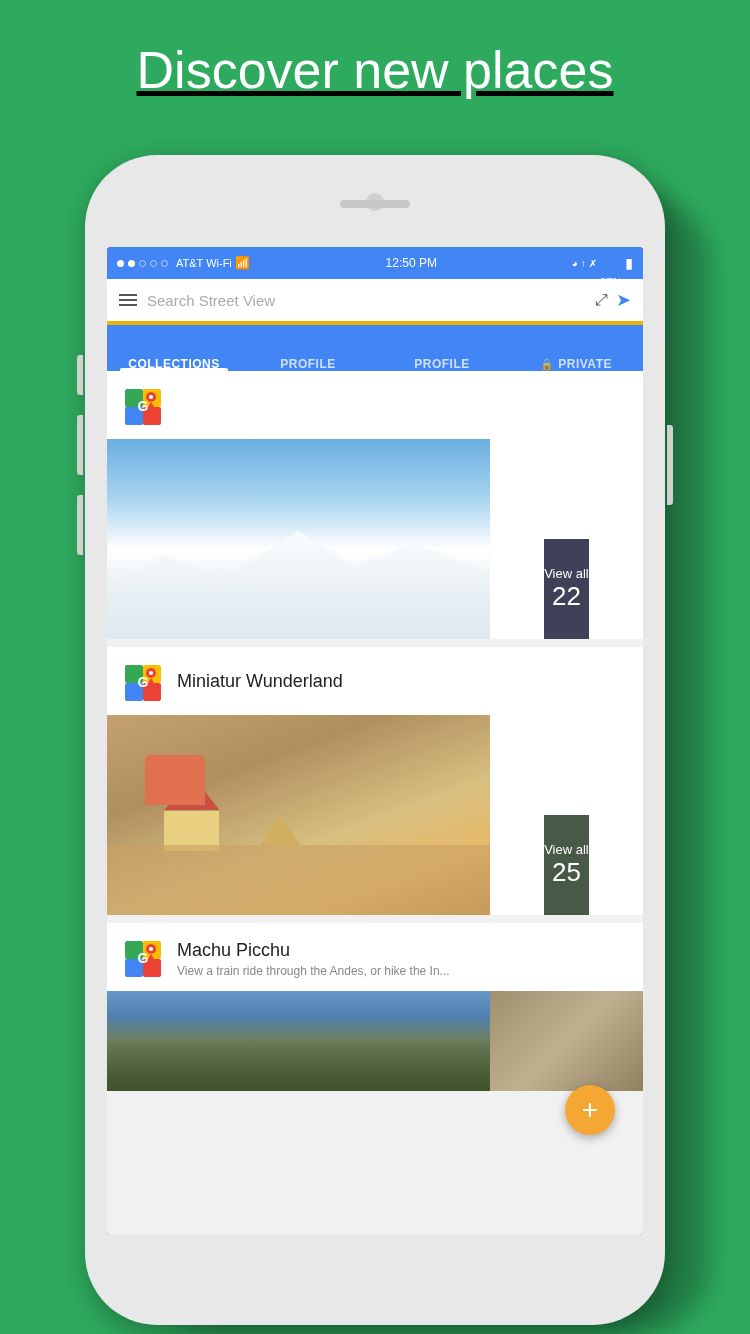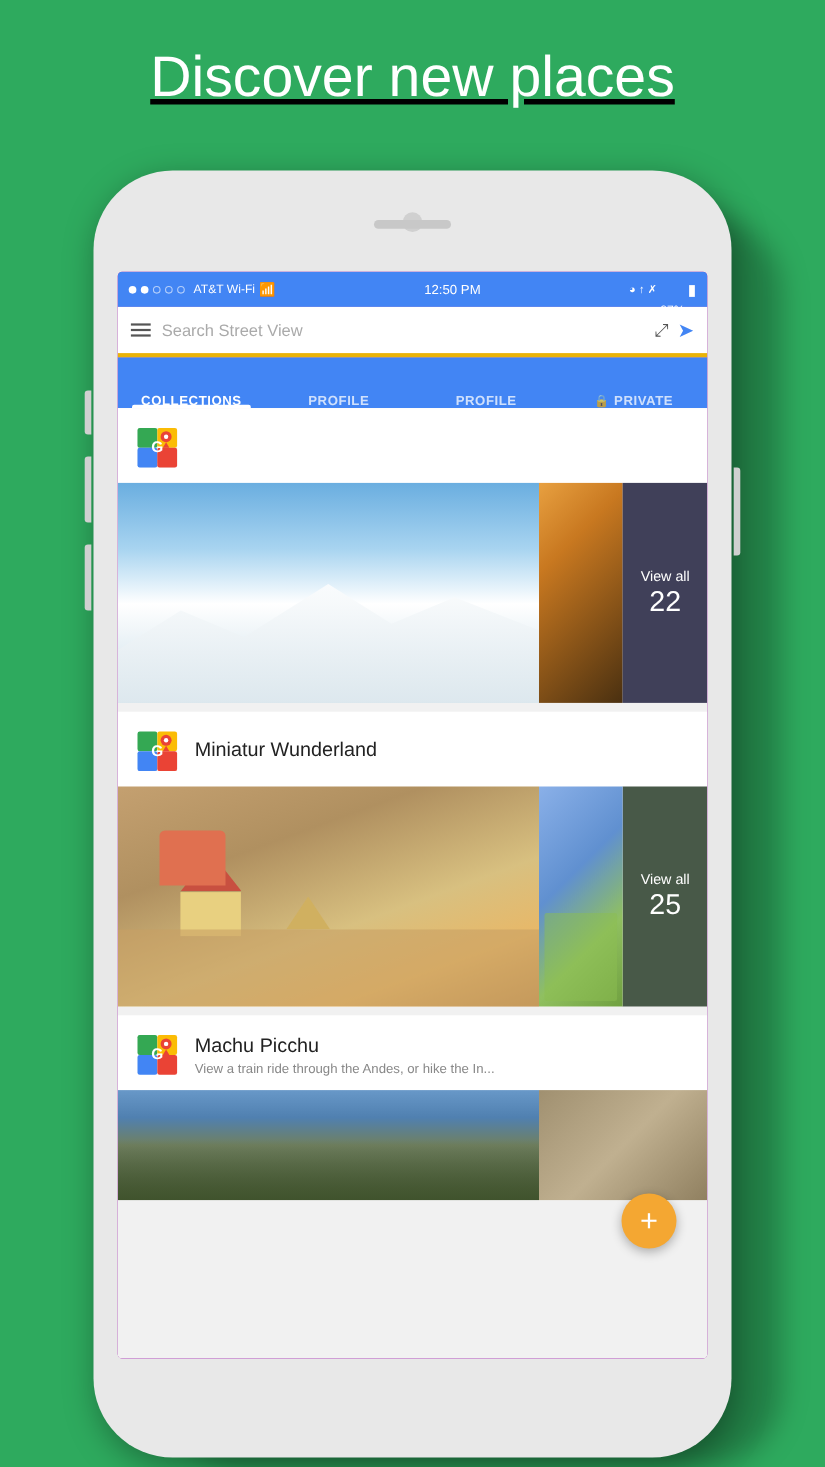--- a/index.html
+++ b/index.html
@@ -255,21 +255,22 @@
     .main-img {
       flex: 2.5;
       background-size: cover;
       background-position: center;
       position: relative;
     }
 
     .side-imgs {
       flex: 1;
       display: flex;
-      flex-direction: row;
+      flex-direction: column;
+      align-items: center;
     }
 
     .side-img-top {
       flex: 1;
       background-size: cover;
       background-position: center;
     }
 
     .side-img-bottom {
       flex: 1;

